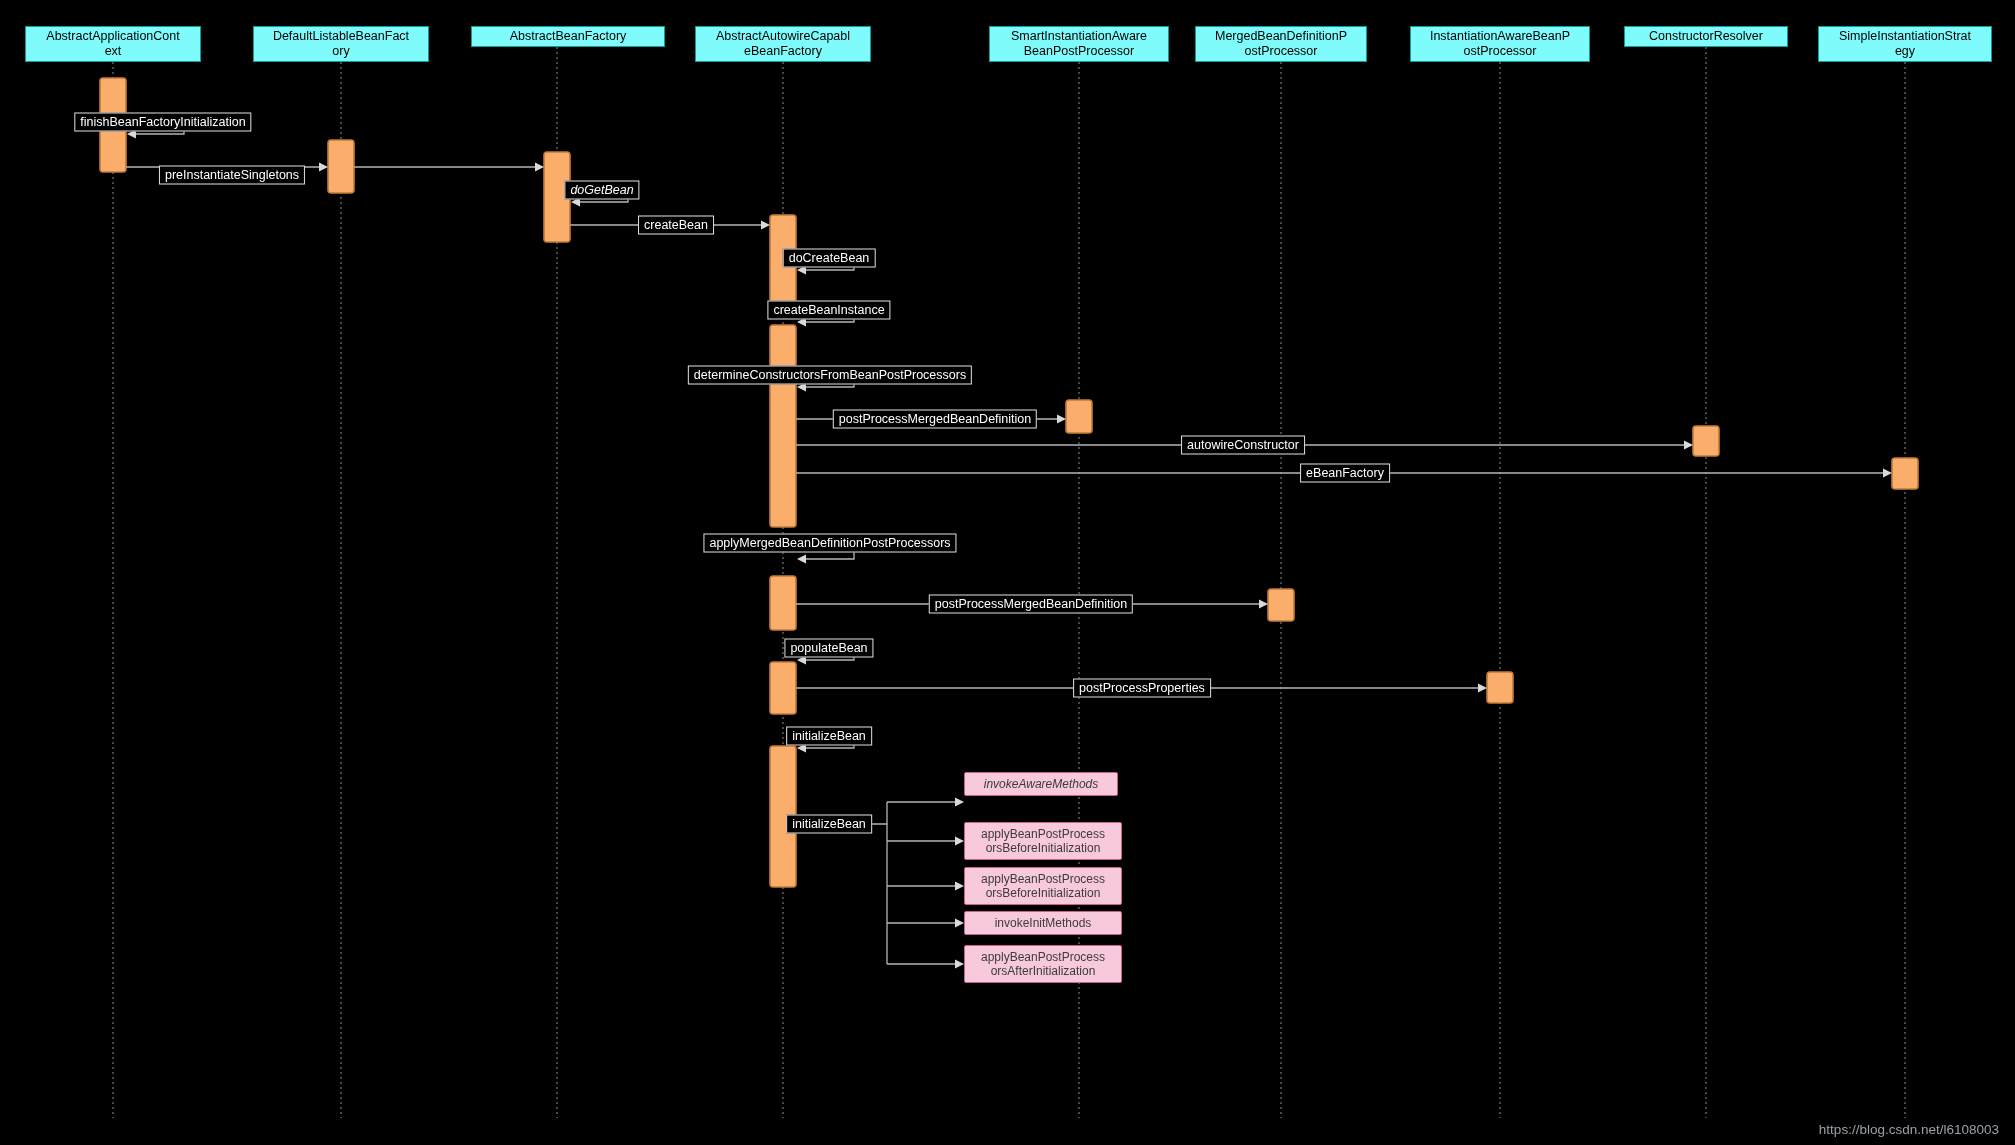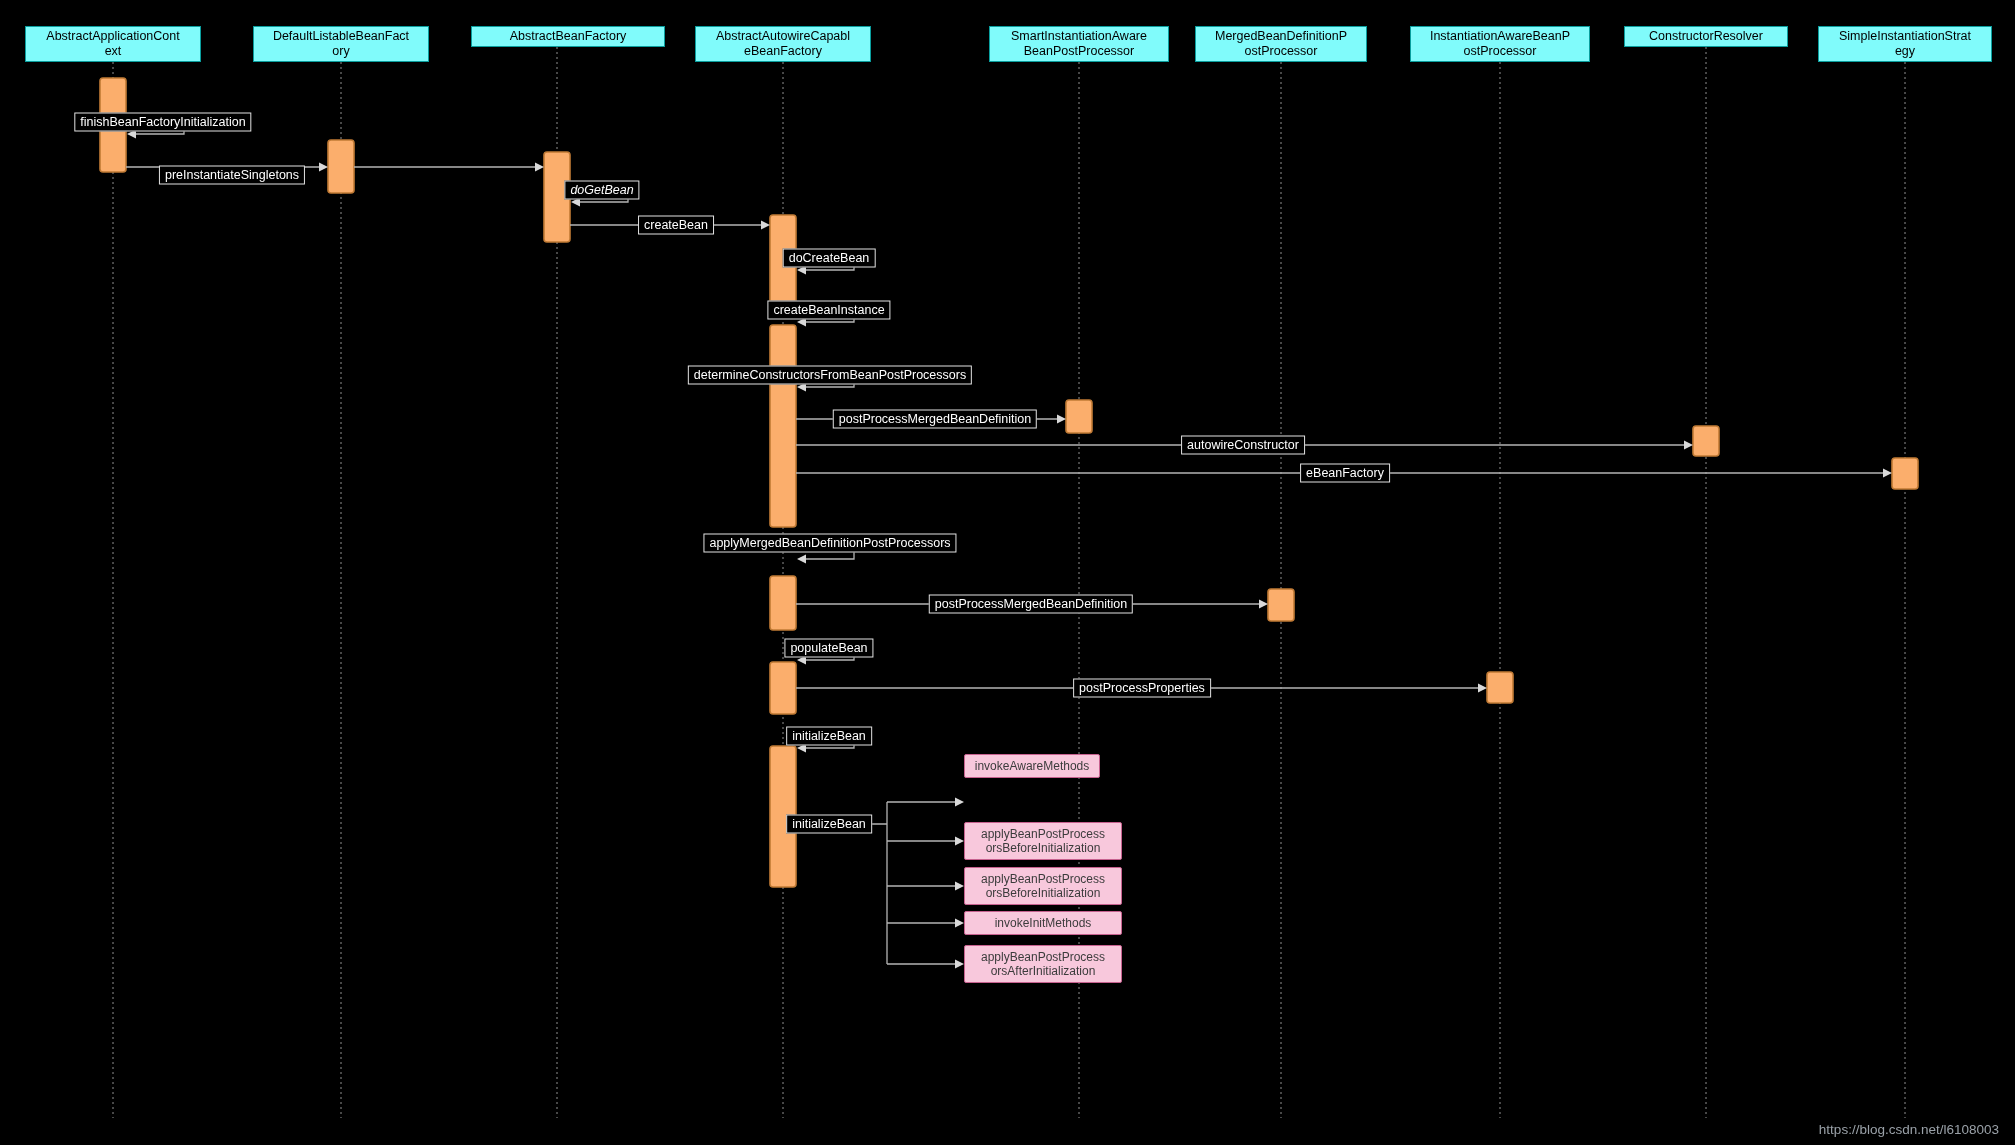--- a/index.html
+++ b/index.html
@@ -153,21 +153,21 @@
     <div class="msg-label" style="left: 829px; top: 648px;">populateBean</div>
     <div class="msg-label" style="left: 829px; top: 736px;">initializeBean</div>
     <div class="msg-label" style="left: 232px; top: 167px; margin-top: 8px;">preInstantiateSingletons</div>
     <div class="msg-label" style="left: 676px; top: 225px;">createBean</div>
     <div class="msg-label" style="left: 935px; top: 419px;">postProcessMergedBeanDefinition</div>
     <div class="msg-label" style="left: 1243px; top: 445px;">autowireConstructor</div>
     <div class="msg-label" style="left: 1345px; top: 473px;">eBeanFactory</div>
     <div class="msg-label" style="left: 1031px; top: 604px;">postProcessMergedBeanDefinition</div>
     <div class="msg-label" style="left: 1142px; top: 688px;">postProcessProperties</div>
     <div class="msg-label" style="left: 829px; top: 824px;">initializeBean</div>
-    <div class="pink-box" style="left: 964px; top: 766px; width: 136px;">invokeAwareMethods</div>
+    <div class="pink-box" style="left: 964px; top: 784px; width: 154px; font-style: italic;">invokeAwareMethods</div>
     <div class="pink-box" style="left: 964px; top: 841px; width: 158px;">applyBeanPostProcess
 orsBeforeInitialization</div>
     <div class="pink-box" style="left: 964px; top: 886px; width: 158px;">applyBeanPostProcess
 orsBeforeInitialization</div>
     <div class="pink-box" style="left: 964px; top: 923px; width: 158px;">invokeInitMethods</div>
     <div class="pink-box" style="left: 964px; top: 964px; width: 158px;">applyBeanPostProcess
 orsAfterInitialization</div>
   </div>
 
 </body></html>

